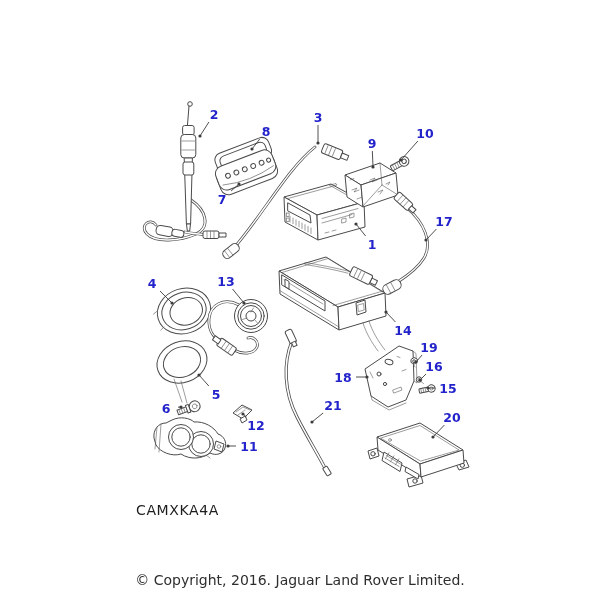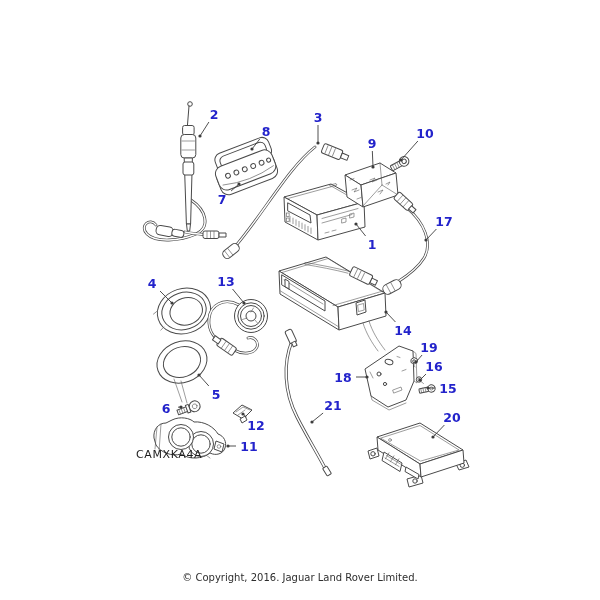--- a/index.html
+++ b/index.html
@@ -14,26 +14,26 @@
   .tube-o { stroke:#4a4a4a; stroke-width:2.8; fill:none; stroke-linecap:round; }
   .tube-i { stroke:#ffffff; stroke-width:1.4; fill:none; stroke-linecap:round; }
   .tube-o2 { stroke:#4a4a4a; stroke-width:3.2; fill:none; stroke-linecap:round; }
   .tube-i2 { stroke:#ffffff; stroke-width:1.6; fill:none; stroke-linecap:round; }
 
   
   .callout-line { stroke:#3c3c3c; stroke-width:0.9; }
   .callout-num  { font-family:"DejaVu Sans", sans-serif; font-size:12.5px; font-weight:bold; }
 
   .figure-code {
-    position:absolute; left:136px; top:448px;
-    font-size:11px; letter-spacing:0.6px; color:#1d1d1d;
+    position:absolute; left:136px; top:502px;
+    font-size:14px; letter-spacing:0.6px; color:#1d1d1d;
   }
   .copyright {
     position:absolute; left:0; top:572px; width:600px;
-    text-align:center; font-size:10px; color:#2e2e2e;
+    text-align:center; font-size:14px; color:#2e2e2e;
   }
 </style>
 </head>
 <body>
 
 <div class="canvas">
 
   <svg id="diagram-svg" width="600" height="600" viewBox="0 0 600 600">
 
     <g>

